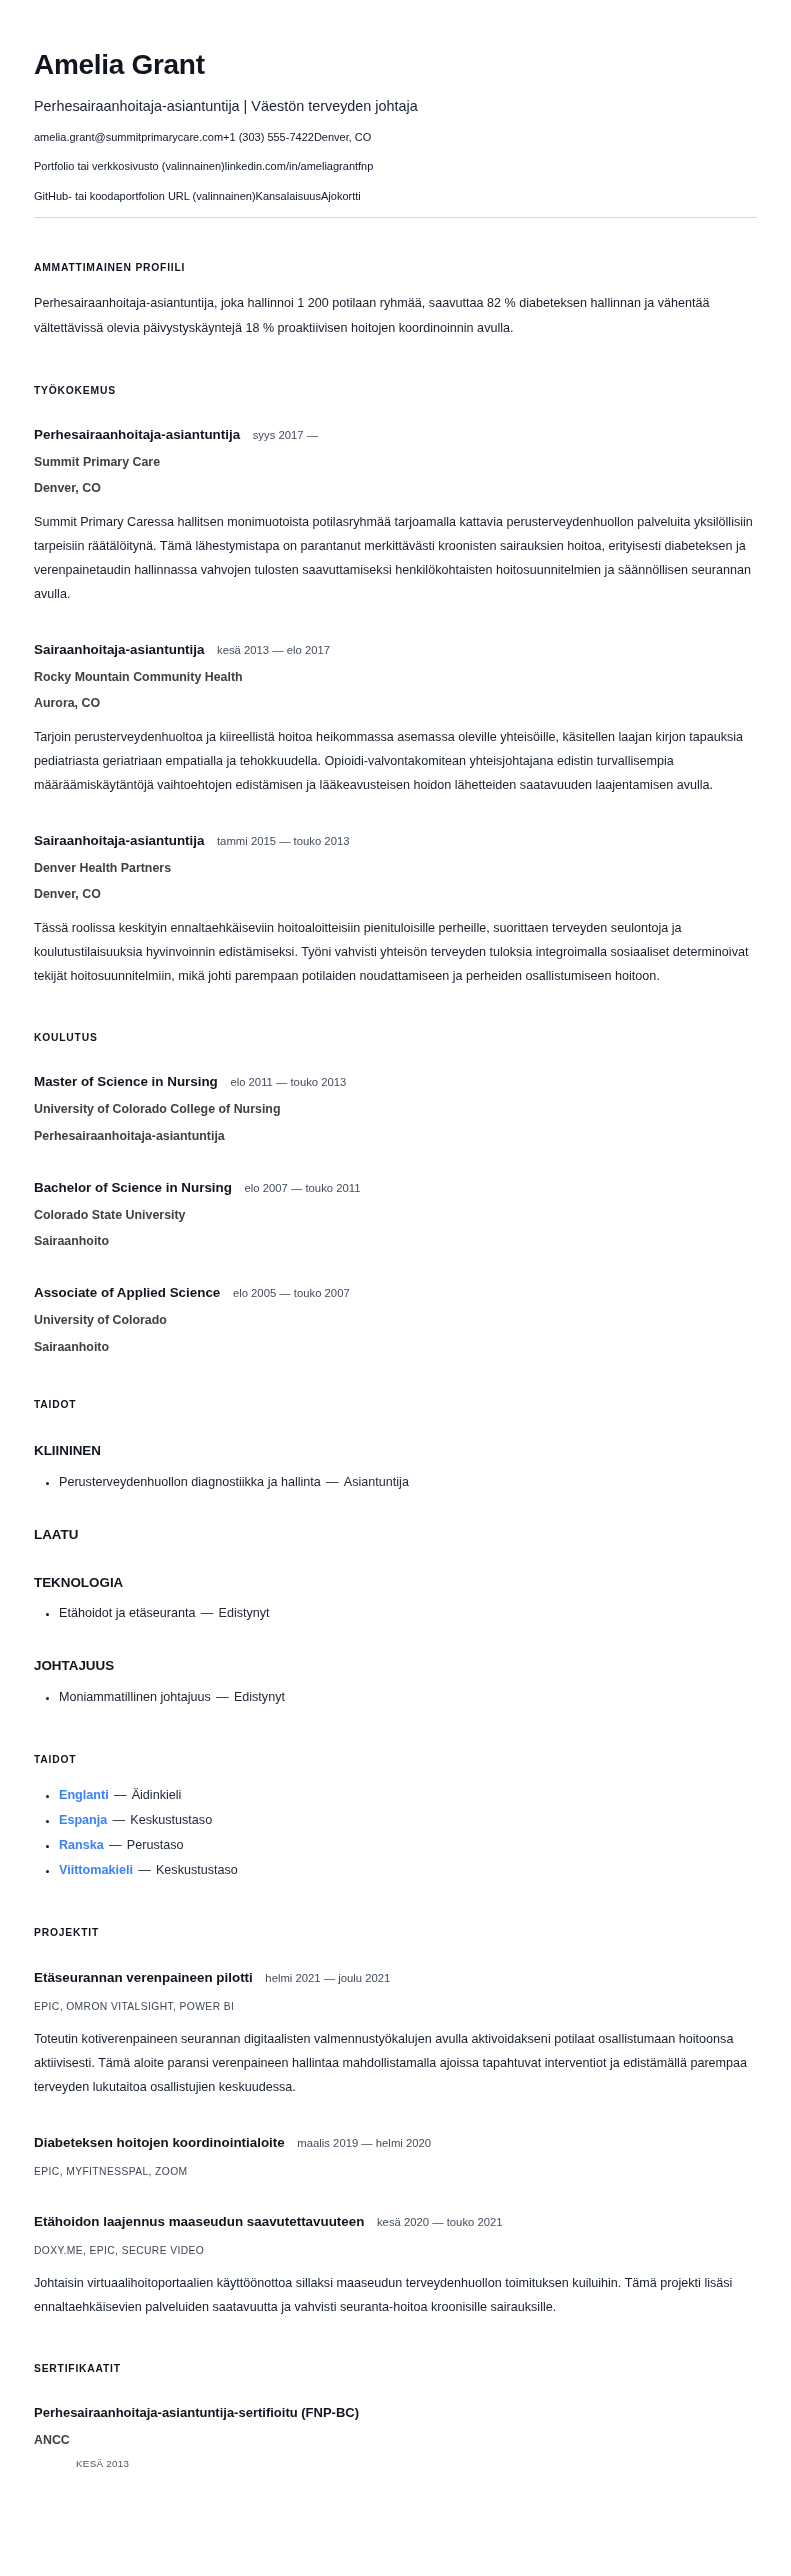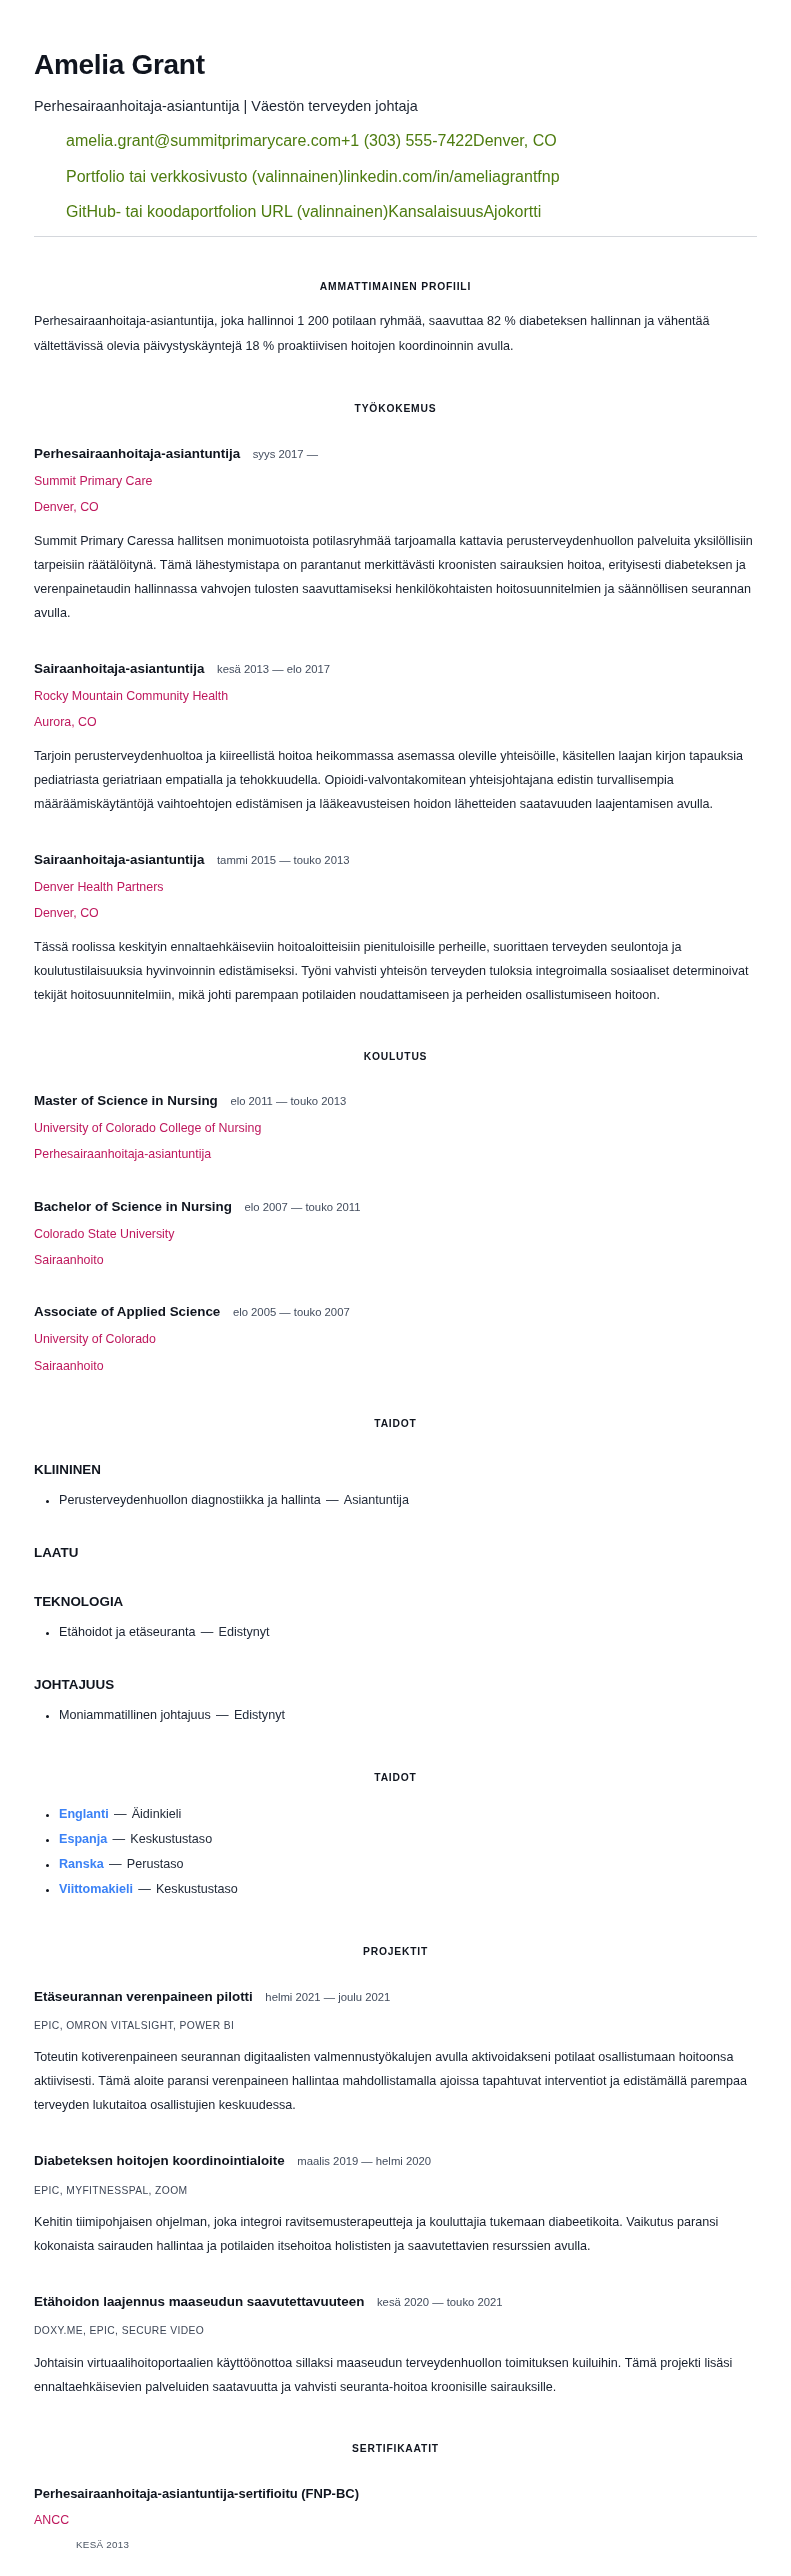--- a/index.html
+++ b/index.html
@@ -24,43 +24,41 @@
     margin: 19.6px 0 0 0;
     line-height: 1.1;
   }
   .headline {
     font-size: 14.4px;
     color: #1b2330;
     margin-top: 16.5px;
     line-height: 1.3;
   }
   .contact-row {
-    font-size: 16px;
-    color: #4d7c0f;
+    font-size: 11px;
+    color: #0f172a;
     margin-top: 15.5px;
     line-height: 1.25;
     white-space: nowrap;
-    margin-left: 32px;
   }
   .contact-row span { display: inline; }
   .divider {
     border: none;
     border-top: 1px solid #d4d7dc;
     margin: 13.4px 0 0 0;
   }
 
   
   .section-heading {
     font-size: 10.3px;
     font-weight: 700;
     color: #10151f;
     letter-spacing: 0.8px;
     margin: 44px 0 0 0;
     line-height: 1.2;
-    text-align: center;
   }
   .section-body-text {
     font-size: 12.6px;
     line-height: 25px;
     color: #18202e;
     margin: 16.5px 0 0 0;
   }
 
   
   .entry { margin-top: 30px; }
@@ -72,23 +70,24 @@
     color: #10151f;
   }
   .entry-dates {
     font-size: 11.3px;
     color: #434d5e;
     margin-left: 10.3px;
     font-weight: 400;
   }
   .entry-line {
     font-size: 12.4px;
-    color: #be185d;
+    color: #404040;
     margin-top: 10.3px;
     line-height: 1.3;
+    font-weight: bold;
   }
   .entry-desc {
     font-size: 12.6px;
     line-height: 24px;
     color: #18202e;
     margin: 13.4px 0 0 0;
   }
   .tools-line {
     font-size: 10.3px;
     color: #3d4656;
@@ -263,21 +262,20 @@
       <div class="tools-line">EPIC, OMRON VITALSIGHT, POWER BI</div>
       <p class="entry-desc">Toteutin kotiverenpaineen seurannan digitaalisten valmennustyökalujen avulla aktivoidakseni potilaat osallistumaan hoitoonsa aktiivisesti. Tämä aloite paransi verenpaineen hallintaa mahdollistamalla ajoissa tapahtuvat interventiot ja edistämällä parempaa terveyden lukutaitoa osallistujien keskuudessa.</p>
     </article>
 
     <article class="entry">
       <div class="entry-title-row">
         <span class="entry-title">Diabeteksen hoitojen koordinointialoite</span>
         <span class="entry-dates">maalis 2019 — helmi 2020</span>
       </div>
       <div class="tools-line">EPIC, MYFITNESSPAL, ZOOM</div>
-      <p class="entry-desc">Kehitin tiimipohjaisen ohjelman, joka integroi ravitsemusterapeutteja ja kouluttajia tukemaan diabeetikoita. Vaikutus paransi kokonaista sairauden hallintaa ja potilaiden itsehoitoa holististen ja saavutettavien resurssien avulla.</p>
     </article>
 
     <article class="entry">
       <div class="entry-title-row">
         <span class="entry-title">Etähoidon laajennus maaseudun saavutettavuuteen</span>
         <span class="entry-dates">kesä 2020 — touko 2021</span>
       </div>
       <div class="tools-line">DOXY.ME, EPIC, SECURE VIDEO</div>
       <p class="entry-desc">Johtaisin virtuaalihoitoportaalien käyttöönottoa sillaksi maaseudun terveydenhuollon toimituksen kuiluihin. Tämä projekti lisäsi ennaltaehkäisevien palveluiden saatavuutta ja vahvisti seuranta-hoitoa kroonisille sairauksille.</p>
     </article>

